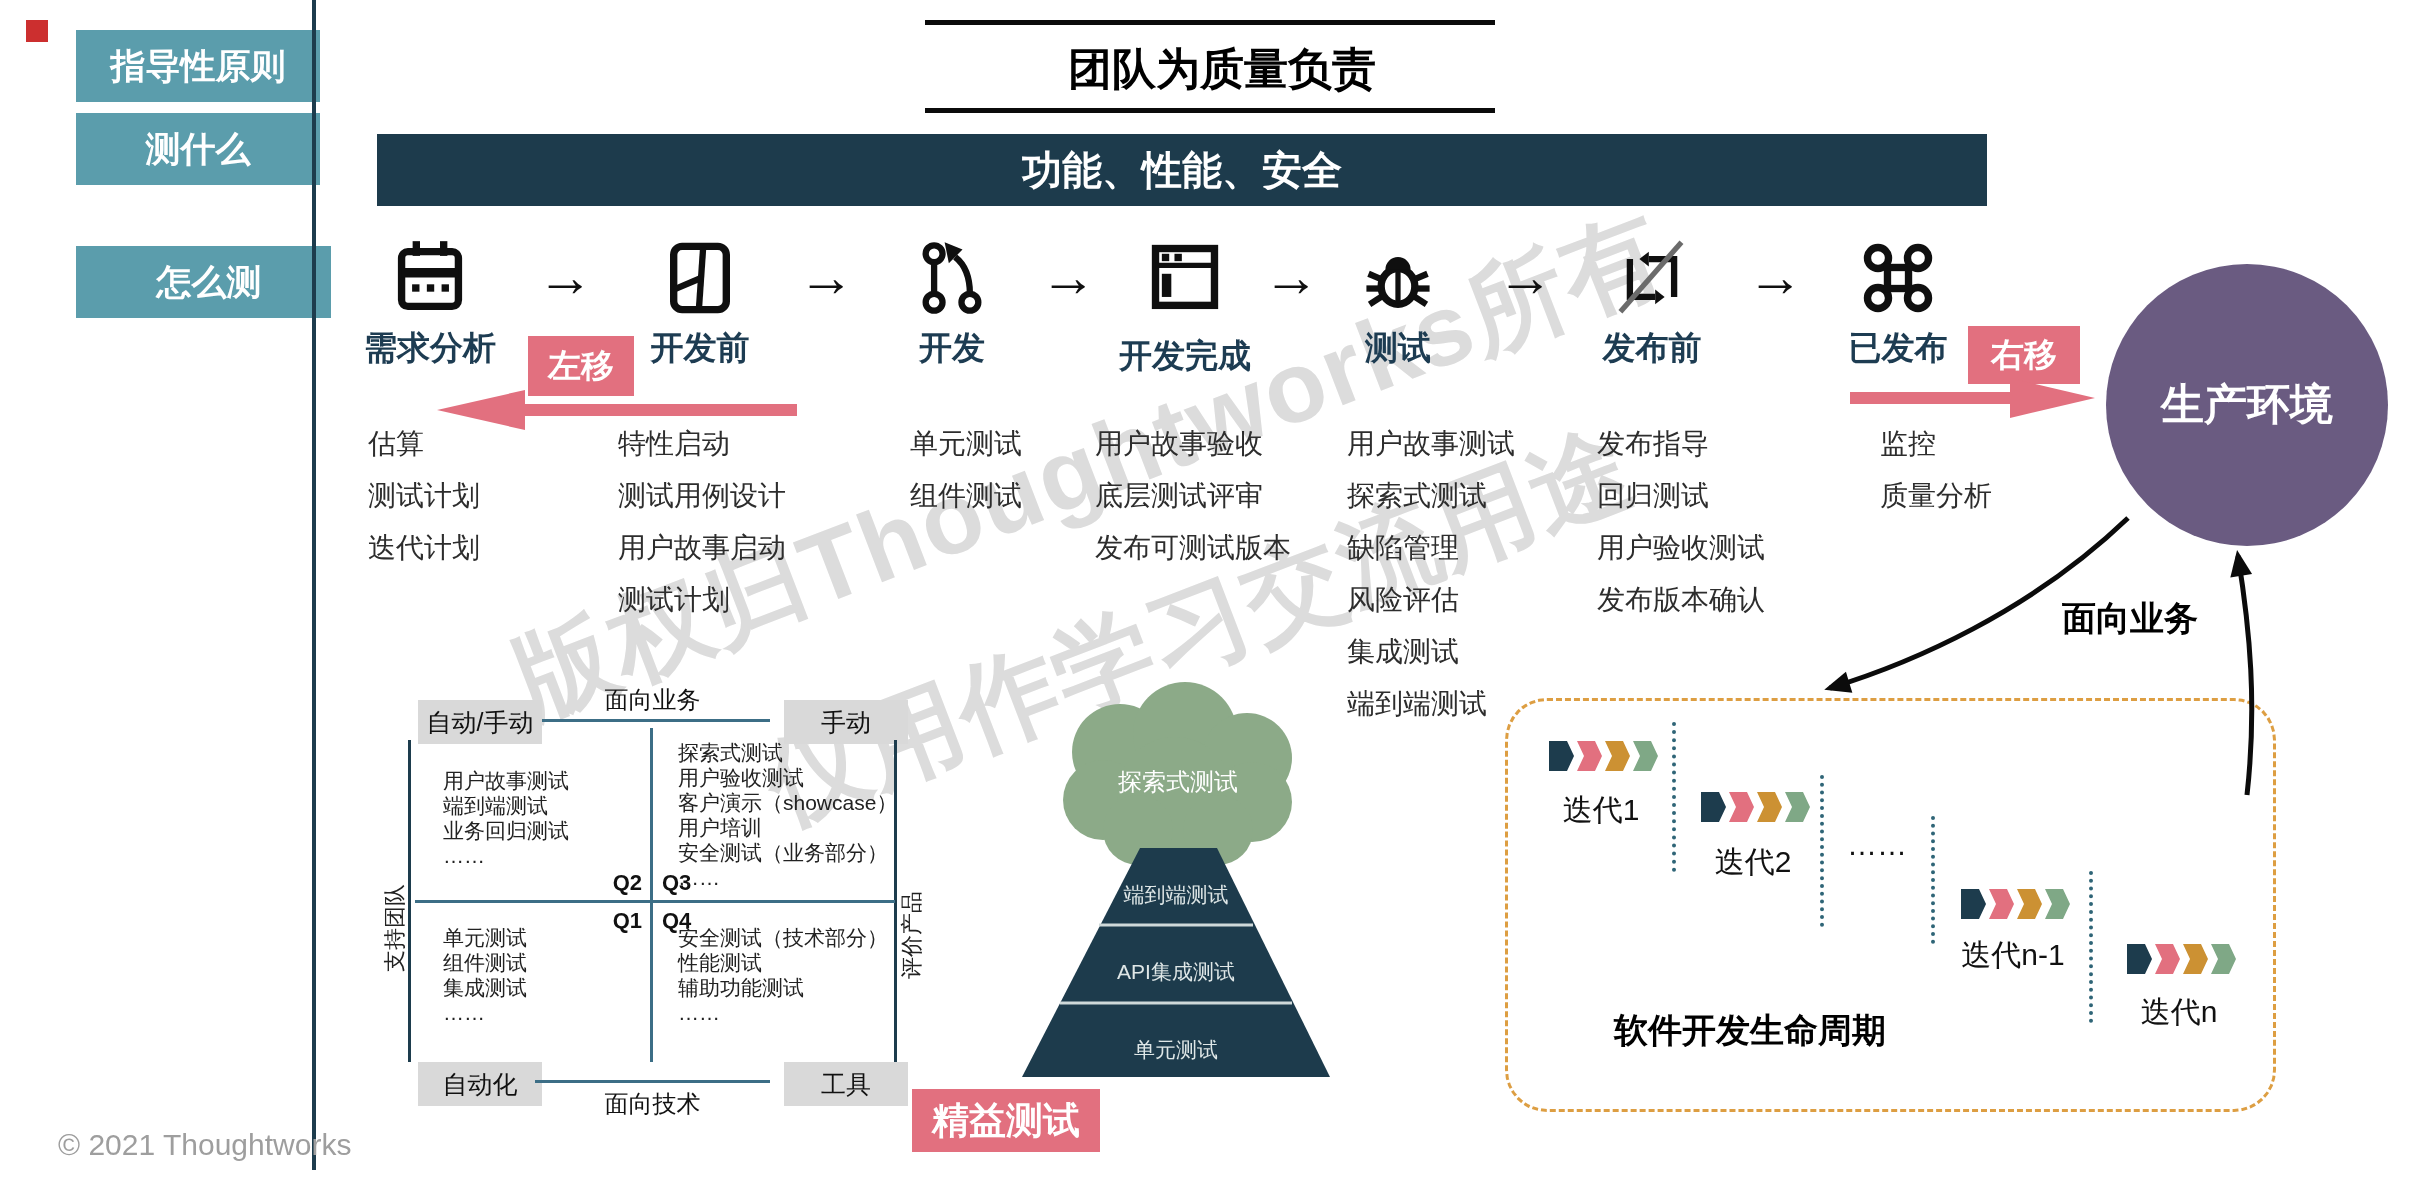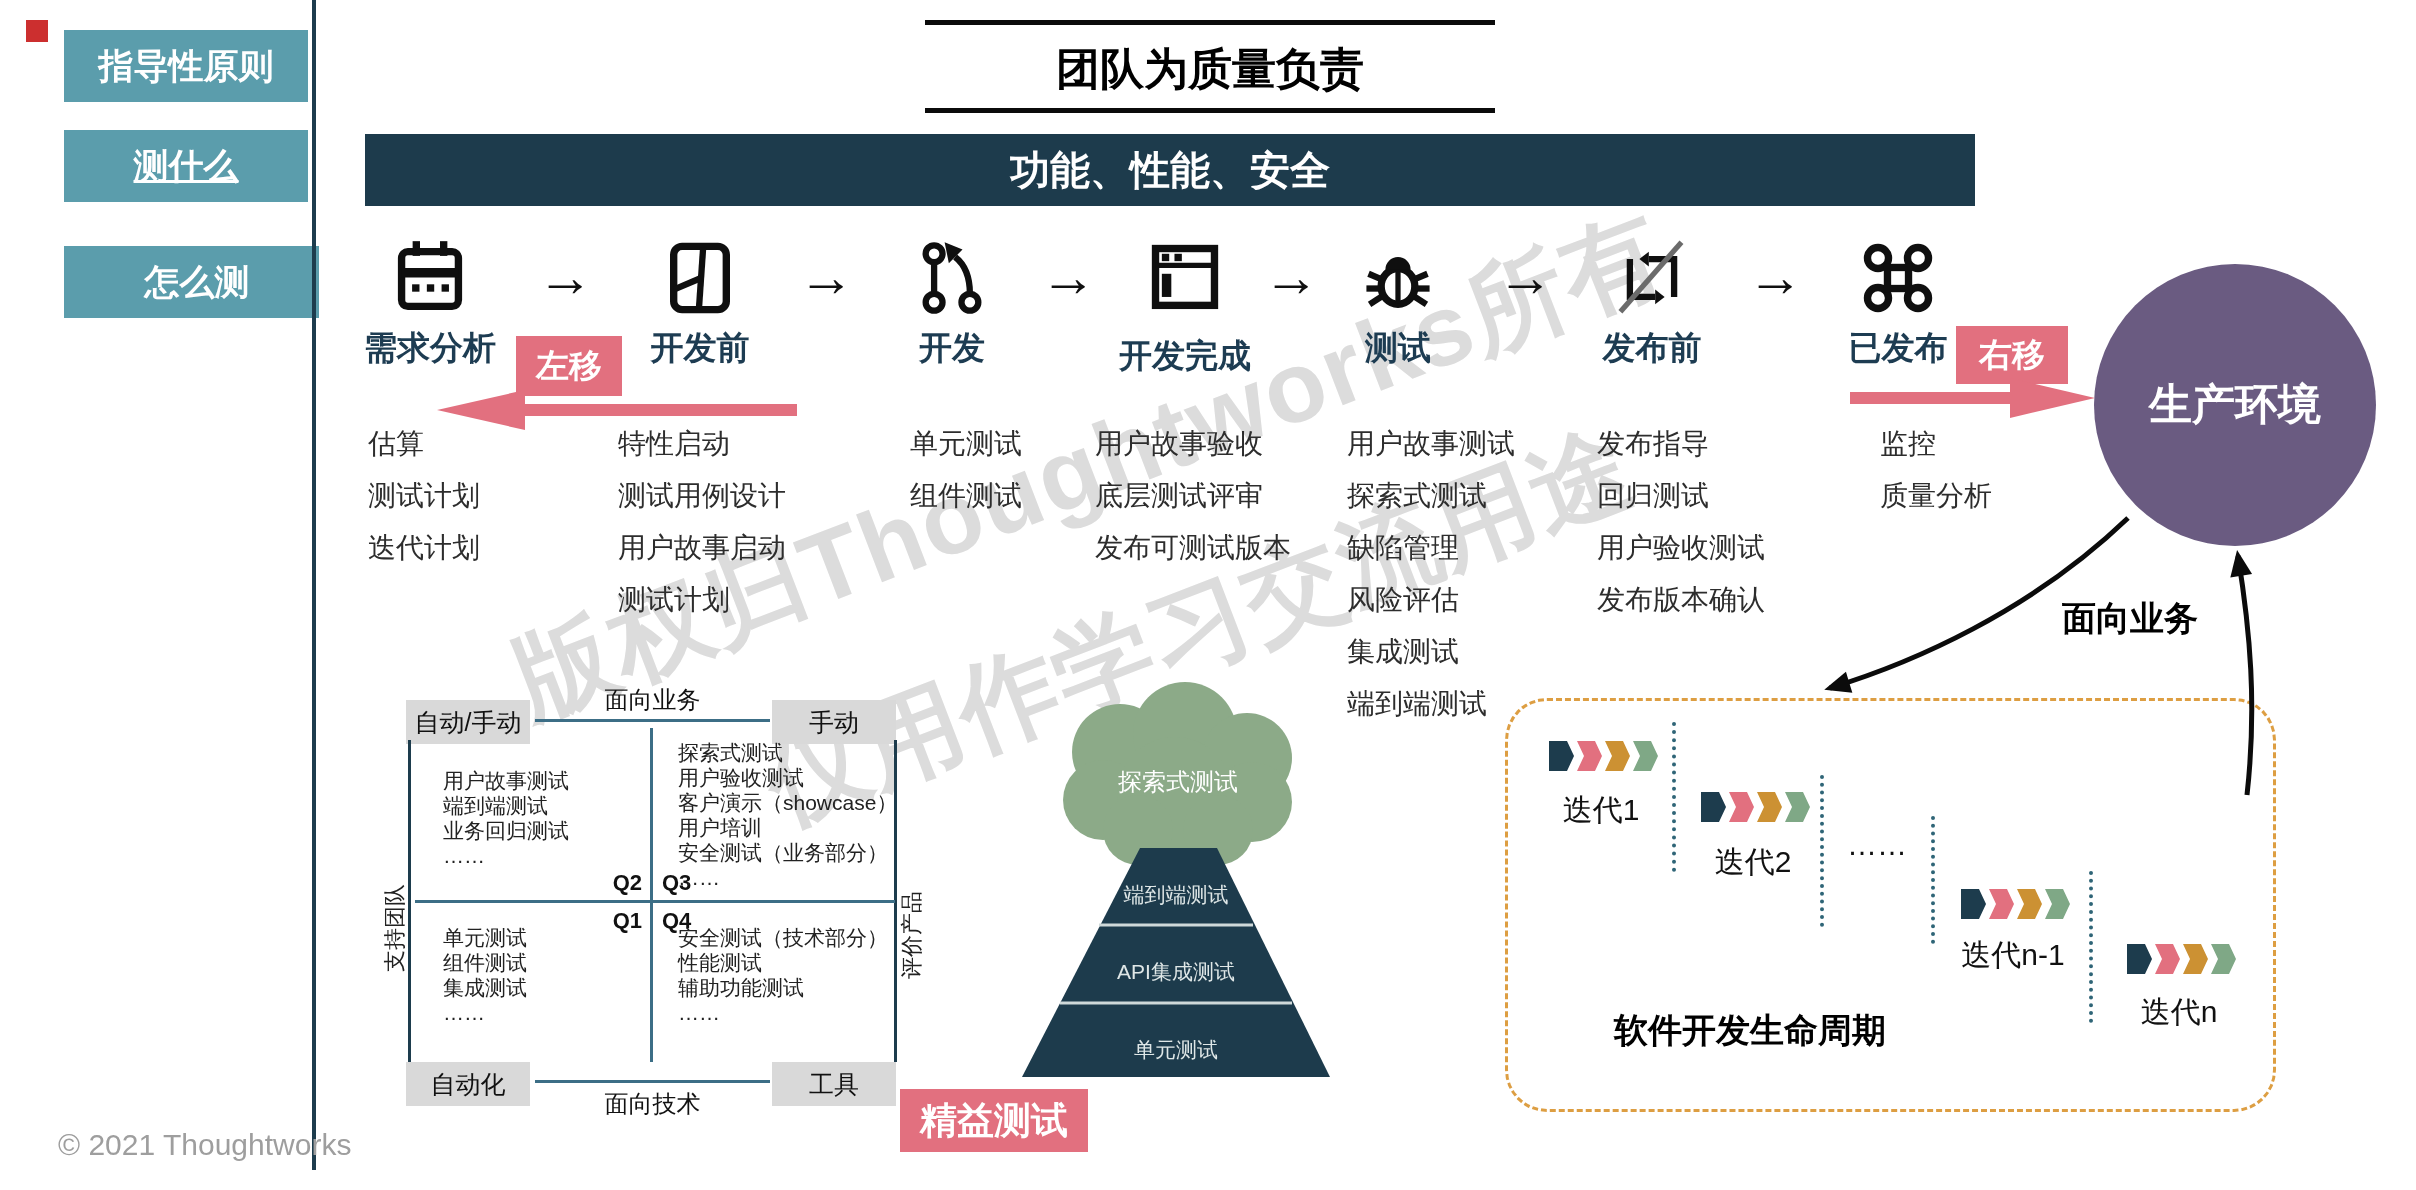--- a/index.html
+++ b/index.html
@@ -1,19 +1,19 @@
 <!DOCTYPE html>
 <html><head>
 <meta charset="utf-8">
 <style>
   html,body{margin:0;padding:0;background:#fff;}
   .canvas{position:relative;width:2416px;height:1190px;background:#fff;overflow:hidden;
           font-family:"Liberation Sans",sans-serif;color:#222;}
   .abs{position:absolute;}
-  .ctr{display:flex;align-items:center;justify-content:center;text-align:center;} .z2{z-index:2;} .z3{z-index:3;}
+  .ctr{display:flex;align-items:center;justify-content:center;text-align:center;margin-left:12px;} .z2{z-index:2;} .z3{z-index:3;}
   
   .wm{position:absolute;white-space:nowrap;font-size:100px;font-weight:700;color:#dcdcdc;
       transform:rotate(-21deg);z-index:1;letter-spacing:2px;}
   
   .side-btn{position:absolute;left:64px;width:244px;height:72px;background:#5b9dac;color:#fff;
             font-size:35px;font-weight:700;z-index:2;}
   .divider{position:absolute;left:312px;top:0;width:4px;height:1170px;background:#1d3c4d;z-index:2;}
   .corner-mark{position:absolute;left:26px;top:20px;width:22px;height:22px;background:#cc2f2f;z-index:2;}
   
   .hline{position:absolute;left:925px;width:570px;height:5px;background:#0b0b0b;z-index:2;}
@@ -63,21 +63,21 @@
 <body>
 
 <div class="canvas">
 
   <div class="wm" style="left:430px;top:400px;width:1320px;text-align:center;">版权归Thoughtworks所有</div>
   <div class="wm" style="left:620px;top:560px;width:1160px;text-align:center;">仅用作学习交流用途</div>
 
   <div class="corner-mark"></div>
 
   <div class="side-btn ctr" style="top:30px;">指导性原则</div>
-  <div class="side-btn ctr" style="top:130px;text-decoration:underline;">测什么</div>
+  <div class="side-btn ctr" style="top:113px;">测什么</div>
   <div class="side-btn ctr" style="top:246px;padding-left:11px;">怎么测</div>
   <div class="divider"></div>
 
   <div class="hline" style="top:20px;"></div>
   <div class="title ctr">团队为质量负责</div>
   <div class="hline" style="top:108px;"></div>
   <div class="banner ctr">功能、性能、安全</div>
 
   <div class="stage-icon" style="left:390px;">
     <svg width="80" height="80" viewBox="0 0 76 76">

